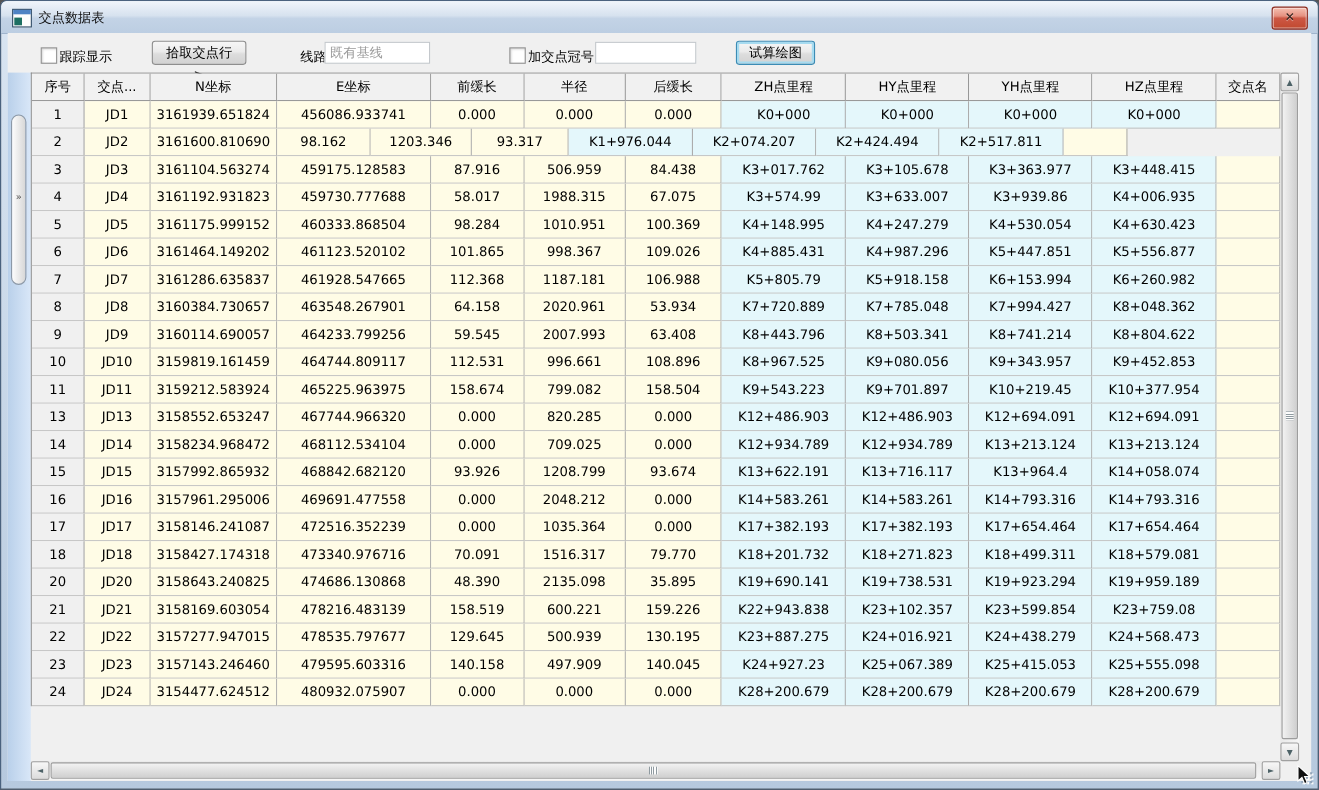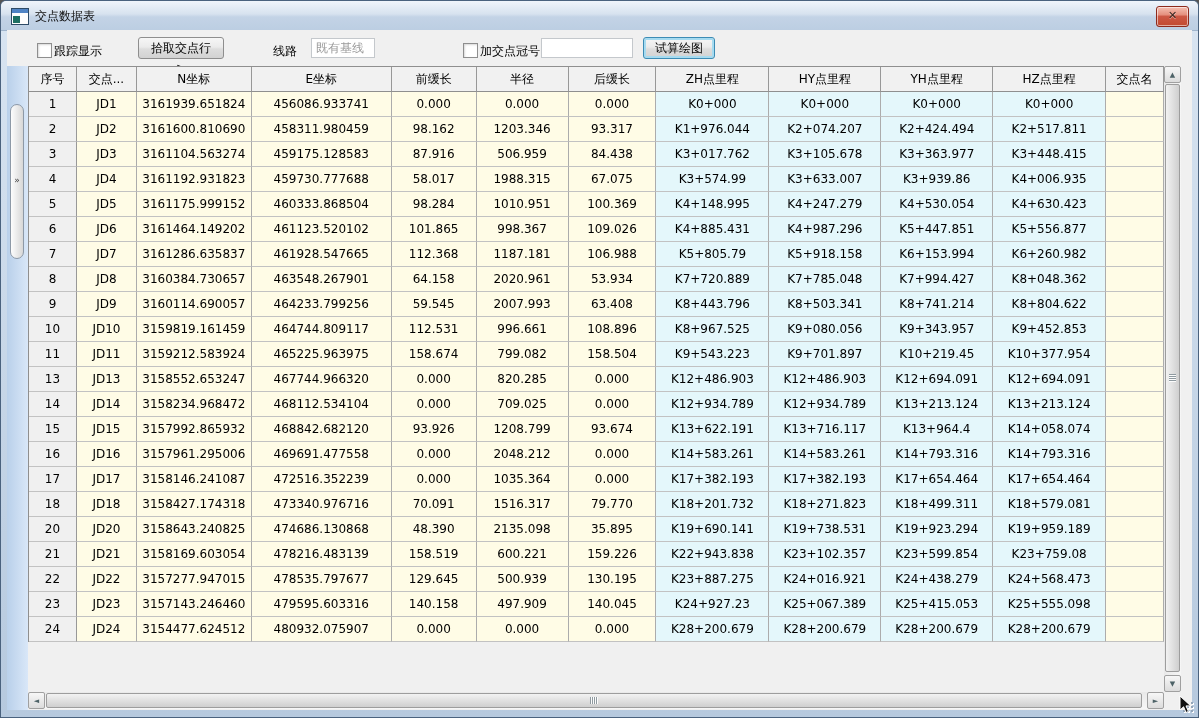--- a/index.html
+++ b/index.html
@@ -113,25 +113,25 @@
     <div class="close-btn">✕</div>
   </div>
 
   <div class="client">
 
     <div class="toolbar">
       <div class="cb" style="left:30px"></div>
       <div class="tlabel" style="left:47px">跟踪显示</div>
       <div class="tbtn" style="left:131px;width:86px">拾取交点行&gt;</div>
       <div class="tlabel" style="left:266px">线路</div>
-      <div class="tinput gray" style="left:304px;width:64px">既有基线</div>
+      <div class="tinput gray" style="left:288px;width:96px">既有基线</div>
       <div class="cb" style="left:456px"></div>
       <div class="tlabel" style="left:473px">加交点冠号</div>
       <div class="tinput" style="left:534px;width:92px"></div>
-      <div class="tbtn focused" style="left:636px;width:72px">试算绘图</div>
+      <div class="tbtn focused" style="left:662px;width:72px">试算绘图</div>
     </div>
 
     <div class="left-strip">
       <div class="expander">
         <span>»</span>
       </div>
     </div>
 
     <div class="grid">
       <div class="grid-table">
@@ -161,21 +161,20 @@
               <div class="cell c7 cyan">K0+000</div>
               <div class="cell c8 cyan">K0+000</div>
               <div class="cell c9 cyan">K0+000</div>
               <div class="cell c10 cyan">K0+000</div>
               <div class="cell c11 yellow"></div>
             </div>
             <div class="trow">
               <div class="cell c0 num">2</div>
               <div class="cell c1 yellow">JD2</div>
               <div class="cell c2 yellow">3161600.810690</div>
-              <div class="cell c3 yellow">458311.980459</div>
               <div class="cell c4 yellow">98.162</div>
               <div class="cell c5 yellow">1203.346</div>
               <div class="cell c6 yellow">93.317</div>
               <div class="cell c7 cyan">K1+976.044</div>
               <div class="cell c8 cyan">K2+074.207</div>
               <div class="cell c9 cyan">K2+424.494</div>
               <div class="cell c10 cyan">K2+517.811</div>
               <div class="cell c11 yellow"></div>
             </div>
             <div class="trow">

